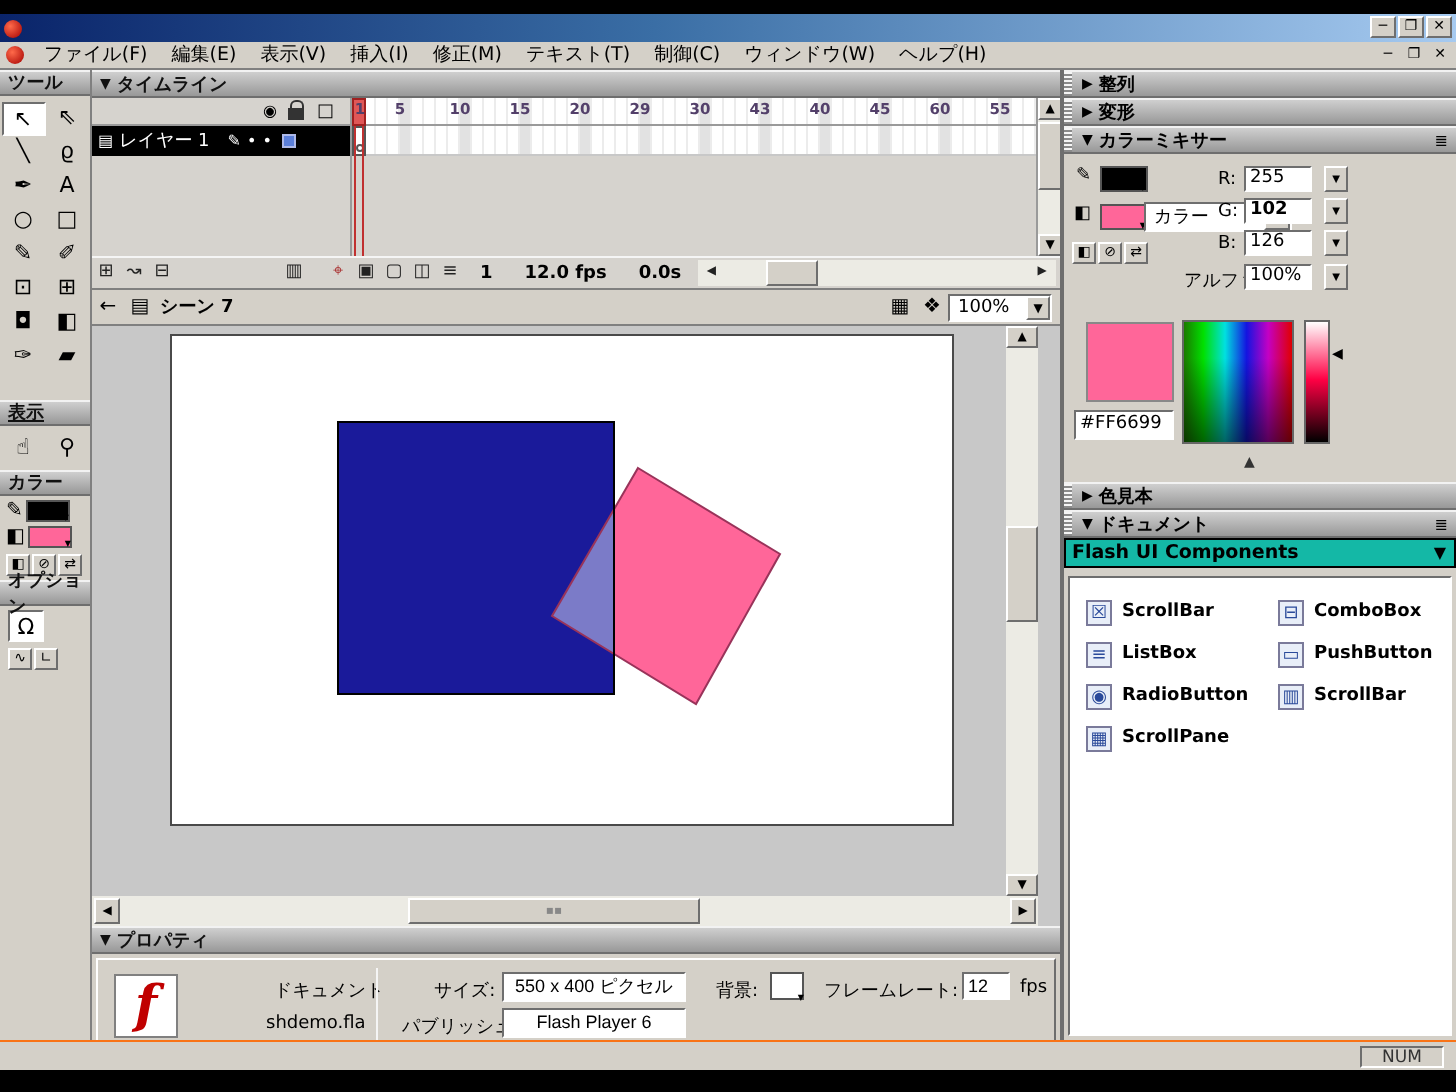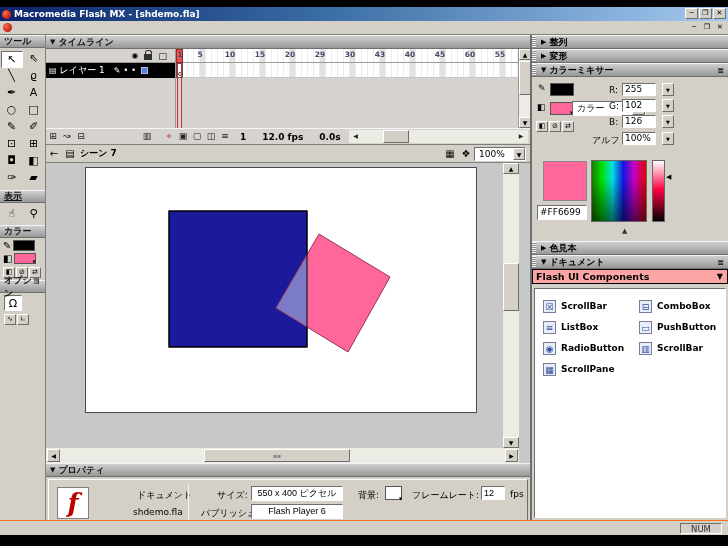--- a/index.html
+++ b/index.html
@@ -156,21 +156,21 @@
   .hex-field { position:absolute; left:5px; top:128px; width:50px; height:15px; background:#fff;
     border:1px solid; border-color:#6e6e6e #fff #fff #6e6e6e; font-size:9px; line-height:13px; padding-left:2px; }
   .spectrum { position:absolute; left:59px; top:83px; width:56px; height:62px; border:1px solid #666;
     background:linear-gradient(180deg,rgba(255,255,255,0) 30%,rgba(0,0,0,.55) 100%),
       linear-gradient(90deg,#1b7a00,#00e000 18%,#00e0e0 38%,#1414e0 58%,#c400c4 78%,#e00000 100%); }
   .bright-bar { position:absolute; left:120px; top:83px; width:13px; height:62px; border:1px solid #666;
     background:linear-gradient(180deg,#ffffff,#ff0044 48%,#000000); }
   .bright-marker { position:absolute; left:134px; top:96px; font-size:7px; }
   .collapse-arrow { position:absolute; left:90px; top:150px; font-size:7px; color:#333; }
 
-  .comp-dd { height:15px; background:#fca5a5; border:1px solid #000; display:flex; align-items:center;
+  .comp-dd { height:15px; background:#14b8a6; border:1px solid #000; display:flex; align-items:center;
     justify-content:space-between; font-size:9.5px; font-weight:bold; padding-left:3px; }
   .comp-dd .dd { padding-right:4px; font-size:8px; }
   .comp-list { position:absolute; left:2px; right:2px; top:253px; bottom:2px; background:#fff;
     border:1px solid; border-color:#6e6e6e #fff #fff #6e6e6e; }
   .comp-grid { display:grid; grid-template-columns:96px 96px; row-gap:7px; padding:10px 0 0 8px; }
   .comp-item { display:flex; align-items:center; gap:5px; height:14px; }
   .comp-icon { width:13px; height:13px; border:1px solid #7a7a9a; background:#e8eef8; color:#2a4a9a;
     font-size:9px; text-align:center; line-height:12px; }
   .comp-label { font-size:9px; font-weight:bold; color:#000; }
 
@@ -183,30 +183,40 @@
   .letterbox-bottom { position:absolute; left:0; top:535px; width:728px; height:11px; background:#000; }
 </style>
 </head>
 <body>
 
 <div class="screen">
   <div class="letterbox-top"></div>
 
   <div class="titlebar">
     <span class="app-icon"></span>
-    <span class="title">Macromedia Flash MX - [shdemo.fla]</span>
     <span class="win-btns">
       <span class="win-btn">─</span>
       <span class="win-btn">❐</span>
       <span class="win-btn">✕</span>
     </span>
   </div>
 
   <div class="menubar">
     <span class="doc-icon"></span>
+    <span id="menu-items" style="display:flex;">
+        <span class="menu-item">ファイル(F)</span>
+        <span class="menu-item">編集(E)</span>
+        <span class="menu-item">表示(V)</span>
+        <span class="menu-item">挿入(I)</span>
+        <span class="menu-item">修正(M)</span>
+        <span class="menu-item">テキスト(T)</span>
+        <span class="menu-item">制御(C)</span>
+        <span class="menu-item">ウィンドウ(W)</span>
+        <span class="menu-item">ヘルプ(H)</span>
+      </span>
     <span class="mdi-btns">
       <span class="mdi-btn">─</span>
       <span class="mdi-btn">❐</span>
       <span class="mdi-btn">✕</span>
     </span>
   </div>
 
   <div class="main">
 
     <div class="tools-panel">
@@ -224,21 +234,21 @@
           <div class="tool-cell"><span>□</span></div>
           <div class="tool-cell"><span>✎</span></div>
           <div class="tool-cell"><span>✐</span></div>
           <div class="tool-cell"><span>⊡</span></div>
           <div class="tool-cell"><span>⊞</span></div>
           <div class="tool-cell"><span>◘</span></div>
           <div class="tool-cell"><span>◧</span></div>
           <div class="tool-cell"><span>✑</span></div>
           <div class="tool-cell"><span>▰</span></div>
         </div>
-      <div class="hdr" style="margin-top:3px;text-decoration:underline;">
+      <div class="hdr" style="margin-top:13px;text-decoration:underline;">
           <span>表示</span>
         </div>
       <div class="tool-grid" id="view-grid">
           <div class="tool-cell"><span>☝</span></div>
           <div class="tool-cell"><span>⚲</span></div>
         </div>
       <div class="hdr" style="margin-top:2px;">
           <span>カラー</span>
         </div>
       <div class="color-row">
@@ -548,21 +558,21 @@
         </div>
         <div class="tri-row" style="position:absolute;left:4px;top:44px;padding:0;">
           <span class="tiny-btn">◧</span>
           <span class="tiny-btn">⊘</span>
           <span class="tiny-btn">⇄</span>
         </div>
         <span class="mx" style="left:77px;top:8px;">R:</span>
         <span class="mx-field" style="left:90px;top:6px;">255</span>
         <span class="mx-step" style="left:130px;top:6px;">▼</span>
         <span class="mx" style="left:77px;top:24px;">G:</span>
-        <span class="mx-field" style="left:90px;top:22px;">102</span>
+        <span class="mx-field" style="left:90px;top:22px;font-weight:bold;">102</span>
         <span class="mx-step" style="left:130px;top:22px;">▼</span>
         <span class="mx" style="left:77px;top:40px;">B:</span>
         <span class="mx-field" style="left:90px;top:38px;">126</span>
         <span class="mx-step" style="left:130px;top:38px;">▼</span>
         <span class="mx" style="left:60px;top:57px;">アルファ</span>
         <span class="mx-field" style="left:90px;top:55px;">100%</span>
         <span class="mx-step" style="left:130px;top:55px;">▼</span>
         <div class="preview-swatch"></div>
         <div class="spectrum"></div>
         <div class="bright-bar"></div>

